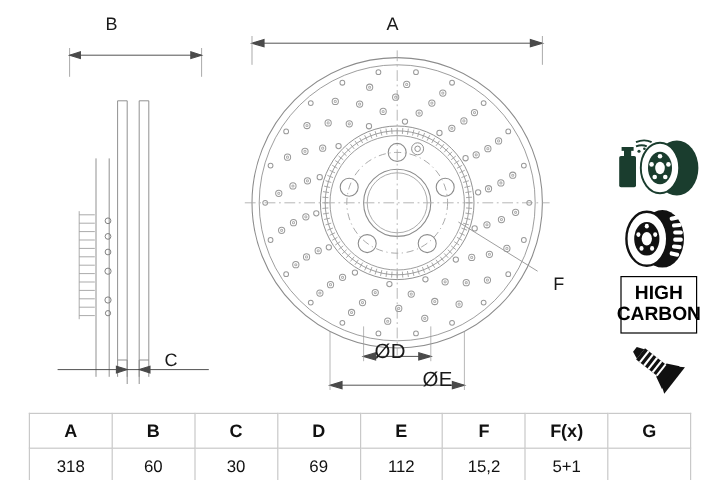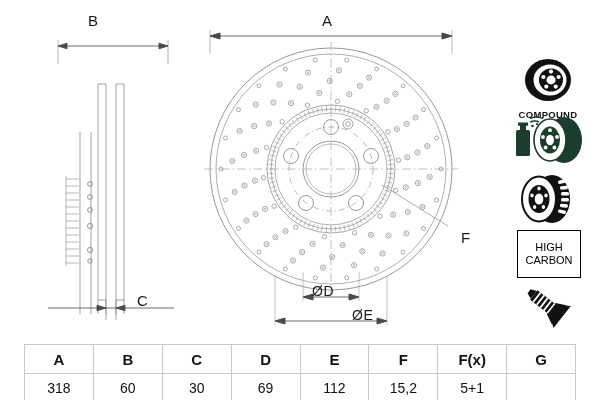--- a/index.html
+++ b/index.html
@@ -3,41 +3,41 @@
 <meta charset="utf-8">
 <style>
   html,body{margin:0;padding:0;background:#ffffff;}
   body{width:600px;height:400px;overflow:hidden;
        font-family:"Liberation Sans", sans-serif;color:#000;}
   #root{position:relative;width:600px;height:400px;}
 
   .abs{position:absolute;}
 
   
-  .dimlabel{font-size:14px;font-weight:400;color:#1a1a1a;letter-spacing:.5px;}
+  .dimlabel{font-size:17px;font-weight:400;color:#1a1a1a;letter-spacing:.5px;}
   .dimlabel.big{font-size:15px;}
 
   
   #spec-table{position:absolute;left:24px;top:344px;width:552px;
               border-collapse:collapse;table-layout:fixed;}
   #spec-table td{border:1px solid #c9c9c9;height:26px;text-align:center;
                  vertical-align:middle;font-size:14px;color:#111;}
   #spec-table tr.hdr td{font-weight:bold;font-size:15px;}
   #spec-table tr.val td{font-weight:400;font-size:14px;}
 
   
   #icon-panel{position:absolute;left:500px;top:58px;width:96px;height:280px;}
   .icon-cell{position:absolute;width:96px;text-align:center;}
   .icon-caption{font-size:9.5px;font-weight:bold;letter-spacing:.3px;
                 color:#111;margin-top:1px;}
   #high-carbon-box{position:absolute;left:17px;top:172px;width:62px;height:46px;
                    border:1.6px solid #000;background:#fff;
                    display:flex;flex-direction:column;align-items:center;
                    justify-content:center;line-height:1.15;}
-  #high-carbon-box span{font-size:11px;font-weight:normal;color:#000;}
+  #high-carbon-box span{font-size:16px;font-weight:bold;color:#000;}
 </style>
 </head>
 <body>
 
 <div id="root">
 
   <svg class="abs" style="left:46px;top:14px;" width="130" height="310" viewBox="0 0 130 310">
     <g fill="none" stroke="#8c8c8c" stroke-width="0.8">
 
       <path d="M34,118 L34,300"></path>
@@ -401,36 +401,20 @@
     </g>
   </svg>
 
   <span class="abs dimlabel big" style="left:322px;top:12px;">A</span>
   <span class="abs dimlabel" style="left:312px;top:283px;">ØD</span>
   <span class="abs dimlabel" style="left:312px;top:307px;margin-left:40px;">ØE</span>
   <span class="abs dimlabel big" style="left:461px;top:229px;">F</span>
 
   <div id="icon-panel">
 
-    <div class="icon-cell" style="top:0;">
-      <svg width="62" height="46" viewBox="0 0 62 46">
-        <g>
-          <ellipse cx="31" cy="22" rx="23" ry="21" fill="#111"></ellipse>
-          <ellipse cx="33" cy="22" rx="16.5" ry="15.5" fill="#fff"></ellipse>
-          <ellipse cx="34" cy="22" rx="12" ry="11.5" fill="#111"></ellipse>
-          <ellipse cx="34" cy="22" rx="4.6" ry="4.4" fill="#fff"></ellipse>
-          <circle cx="34" cy="13.6" r="2.1" fill="#fff"></circle>
-          <circle cx="41.6" cy="19" r="2.1" fill="#fff"></circle>
-          <circle cx="38.7" cy="28.6" r="2.1" fill="#fff"></circle>
-          <circle cx="29.3" cy="28.6" r="2.1" fill="#fff"></circle>
-          <circle cx="26.4" cy="19" r="2.1" fill="#fff"></circle>
-        </g>
-      </svg>
-      <div class="icon-caption">COMPOUND</div>
-    </div>
 
     <div class="icon-cell" style="top:56px;">
       <svg width="80" height="52" viewBox="0 0 80 52">
         <g fill="#1a3d2e">
 
           <rect x="8" y="16" width="14" height="26" rx="1.5"></rect>
           <rect x="12" y="11" width="6" height="5"></rect>
           <rect x="10" y="8.5" width="10" height="3.2"></rect>
 
           <path d="M22,8 q5,-2 9,0" stroke="#1a3d2e" stroke-width="1.6" fill="none"></path>

